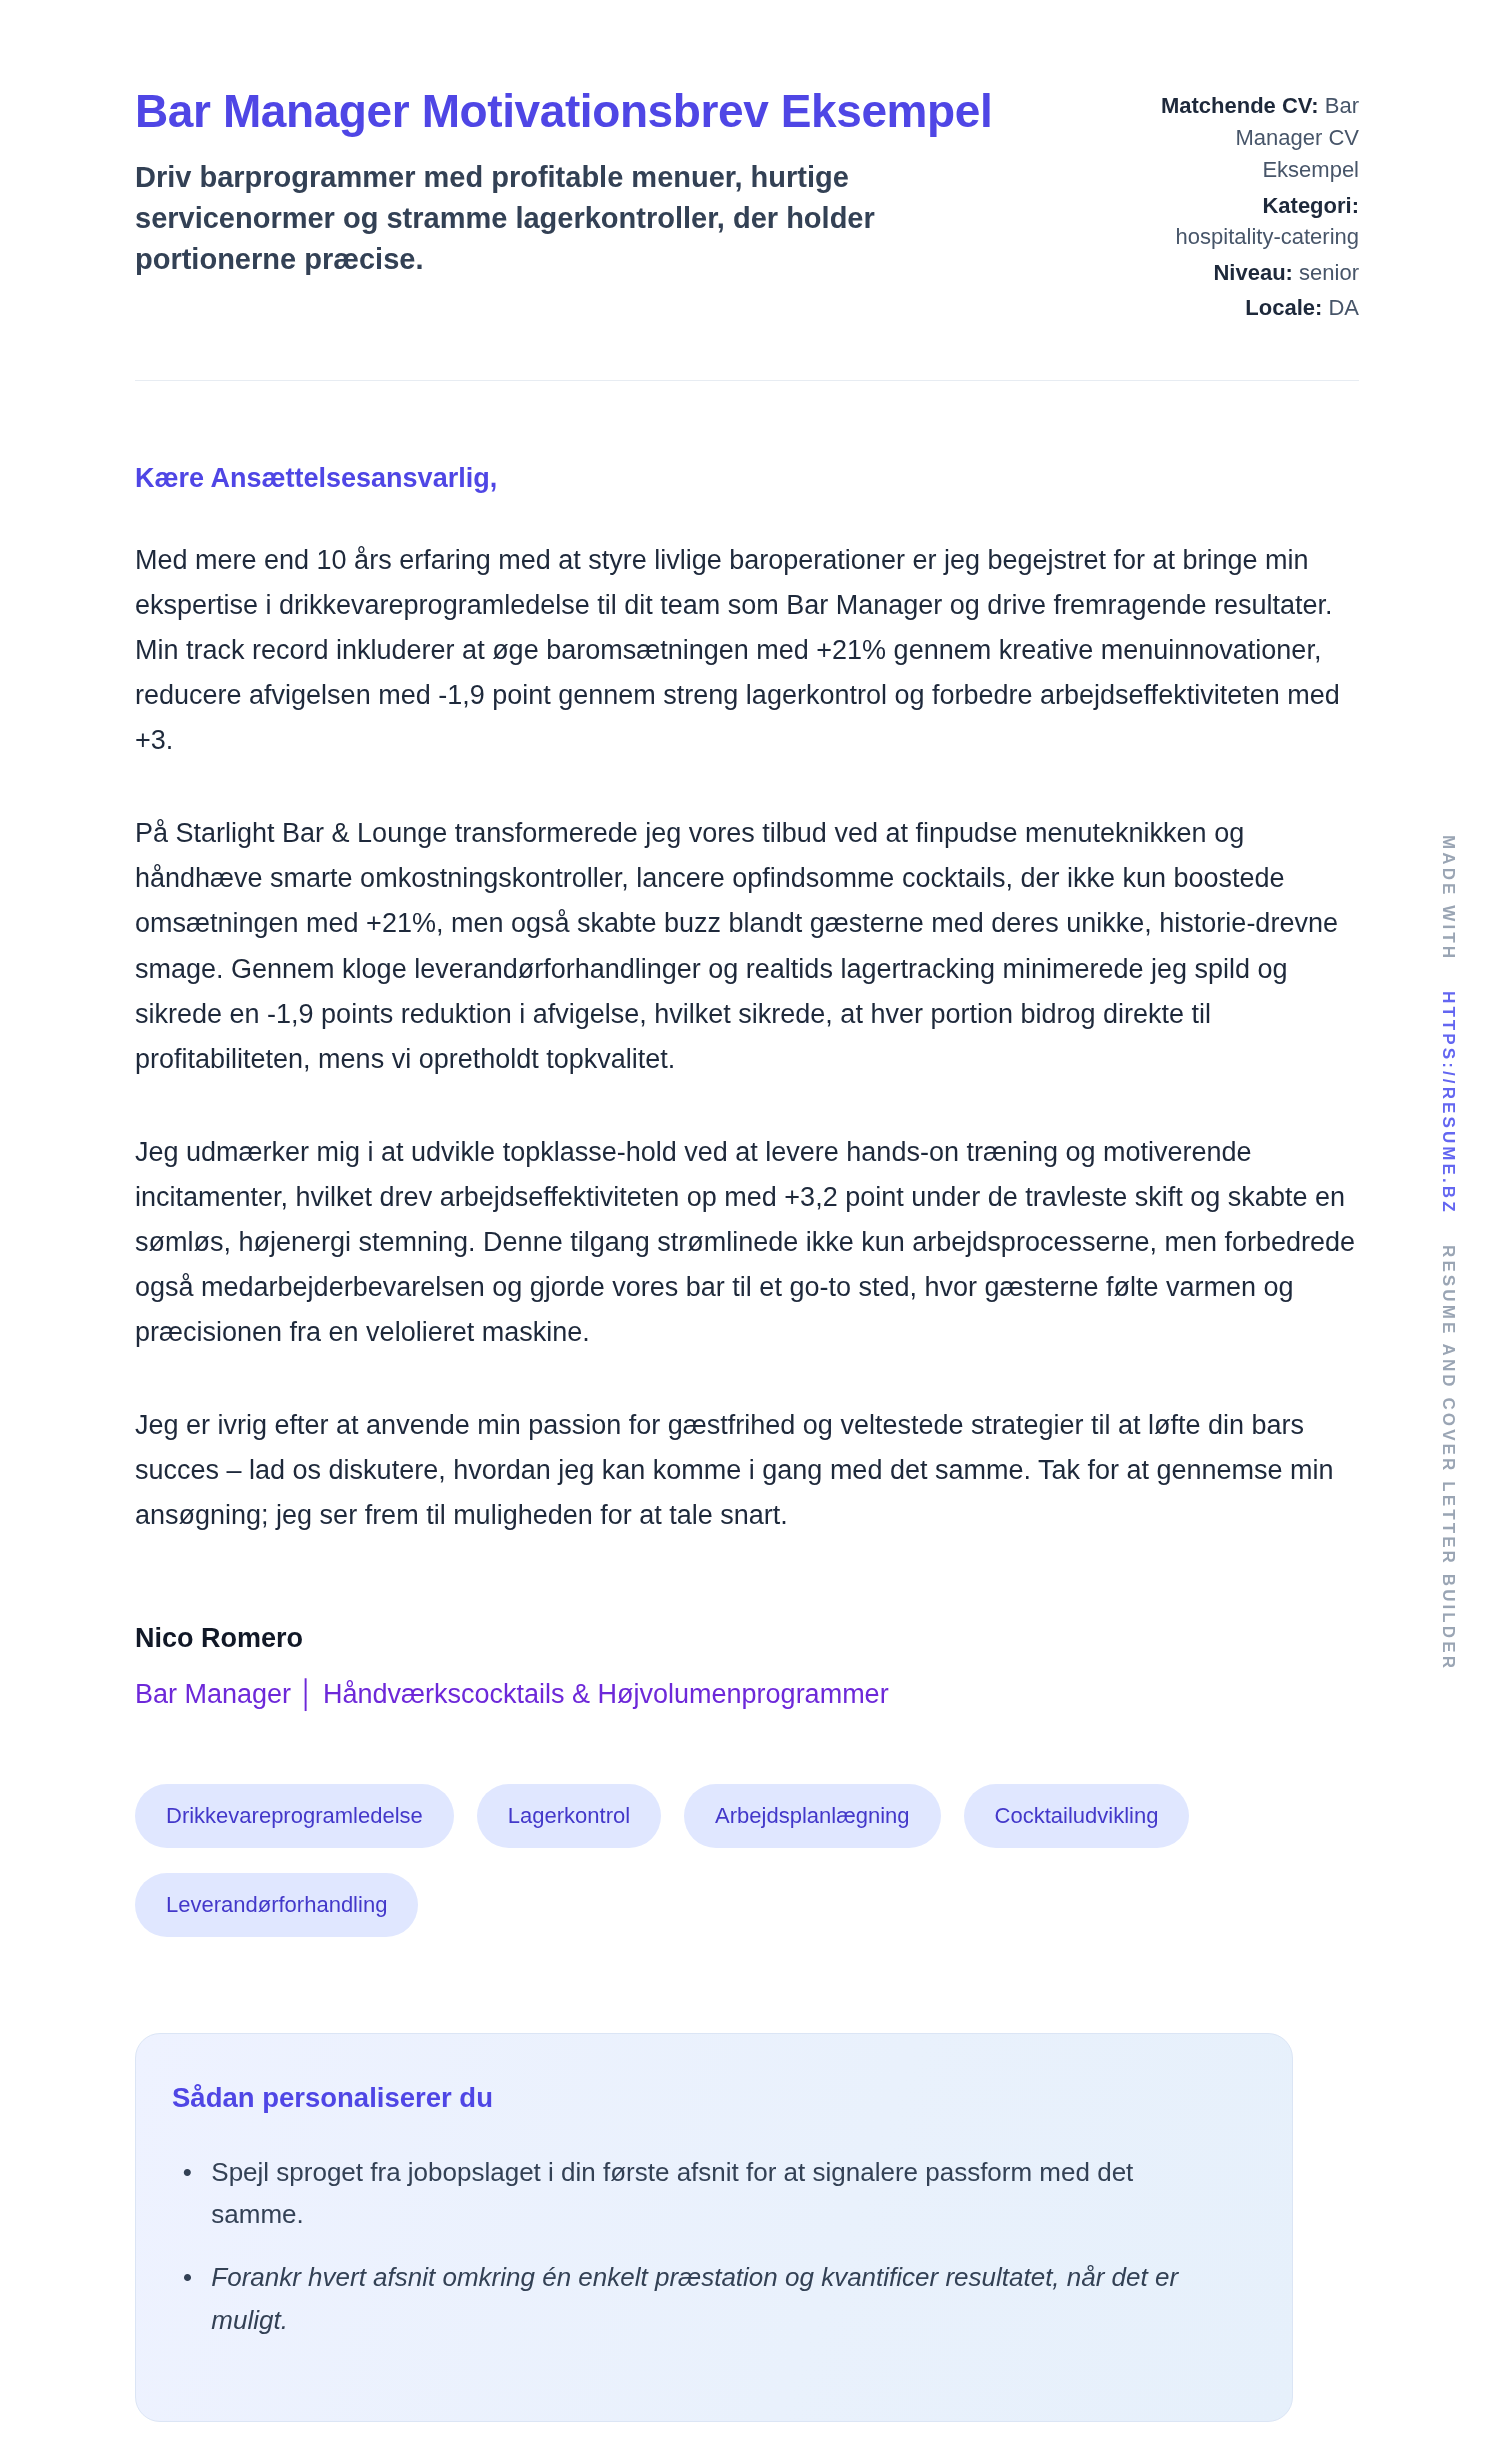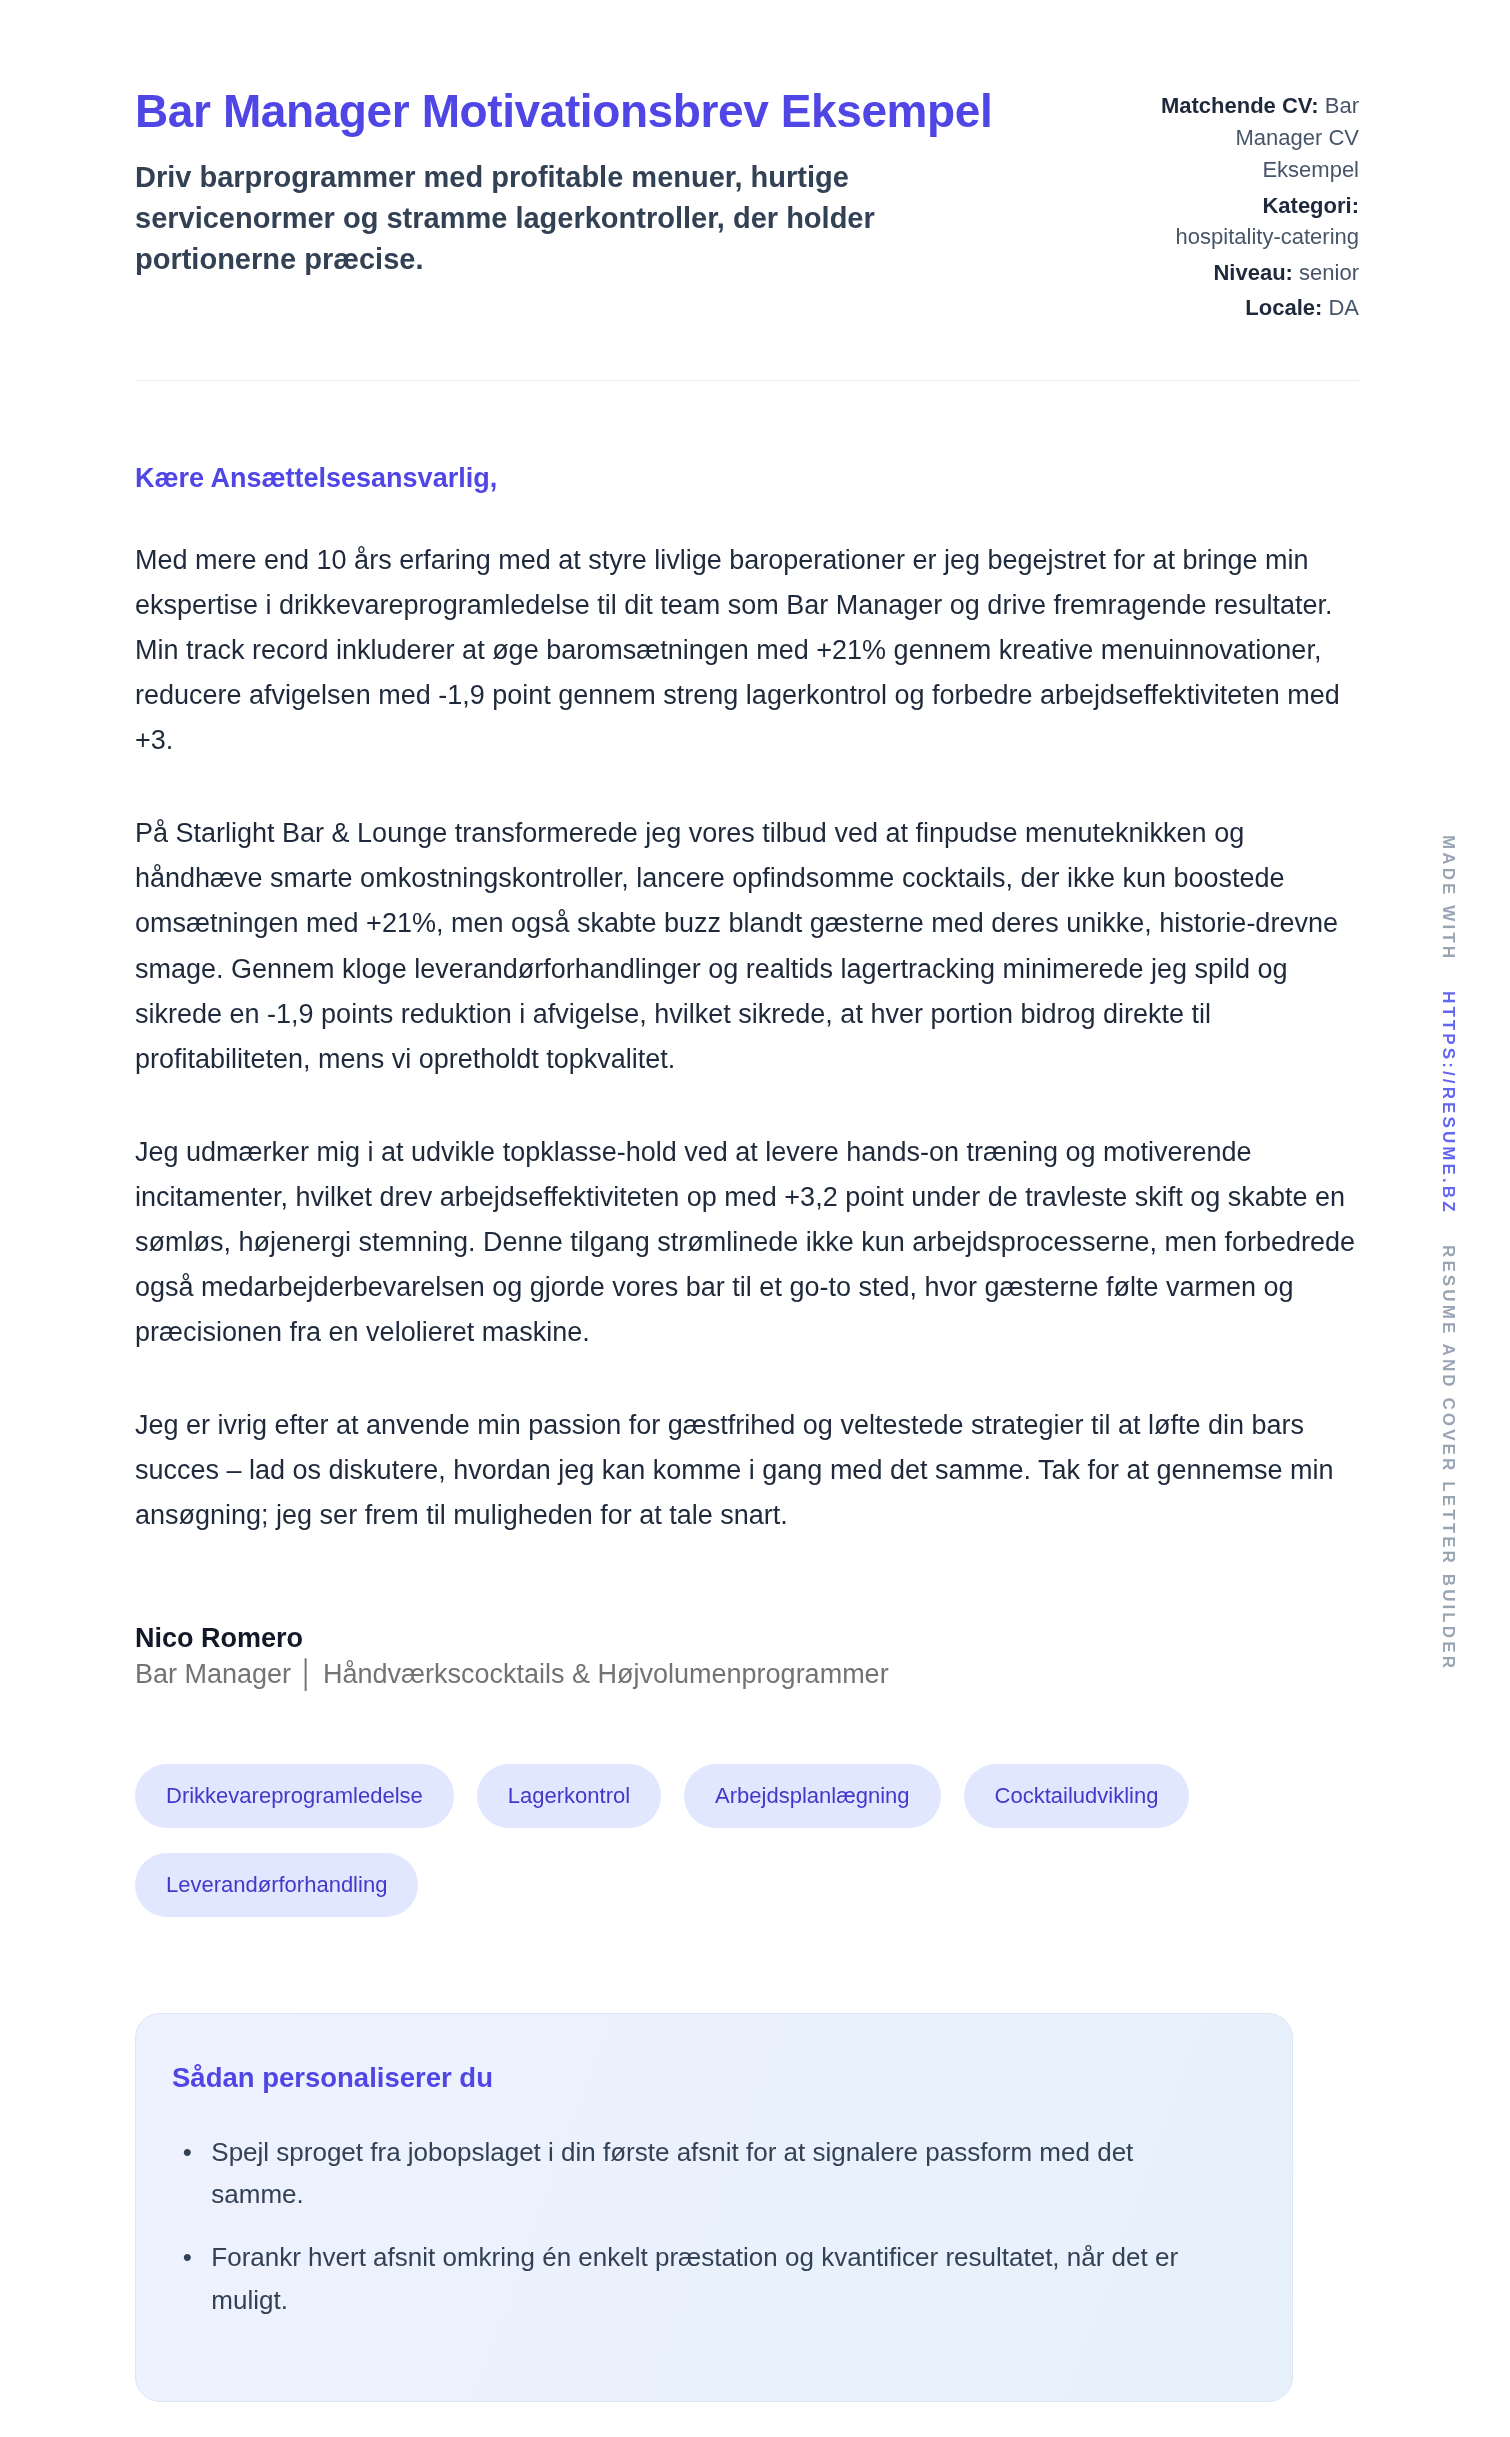--- a/index.html
+++ b/index.html
@@ -83,24 +83,24 @@
     color: #1e293b;
     max-width: 1226px;
   }
   .signature-name {
     margin: 85px 0 0 0;
     font-size: 27px;
     font-weight: 700;
     color: #111827;
   }
   .signature-role {
-    margin: 0 0 0 0;
+    margin: 20px 0 0 0;
     font-size: 27px;
     line-height: 1.5;
-    color: #737373;
+    color: #6d28d9;
   }
 
   
   .tag-list {
     margin-top: 69px;
     display: flex;
     flex-wrap: wrap;
     gap: 25px 23px;
     max-width: 1226px;
   }
@@ -136,21 +136,21 @@
   .tip-item {
     display: flex;
     align-items: flex-start;
     gap: 19.5px;
     font-size: 26px;
     line-height: 1.62;
     color: #334155;
     margin-bottom: 21.3px;
     max-width: 1093px;
   }
-  .tip-item:last-child { margin-bottom: 0; }
+  .tip-item:last-child { margin-bottom: 0; font-style: italic; }
   .tip-item::before {
     content: "\2022";
     color: #334155;
     font-size: 26px;
     line-height: 1.62;
     margin-left: 10.7px;
   }
 
   
   .watermark {

